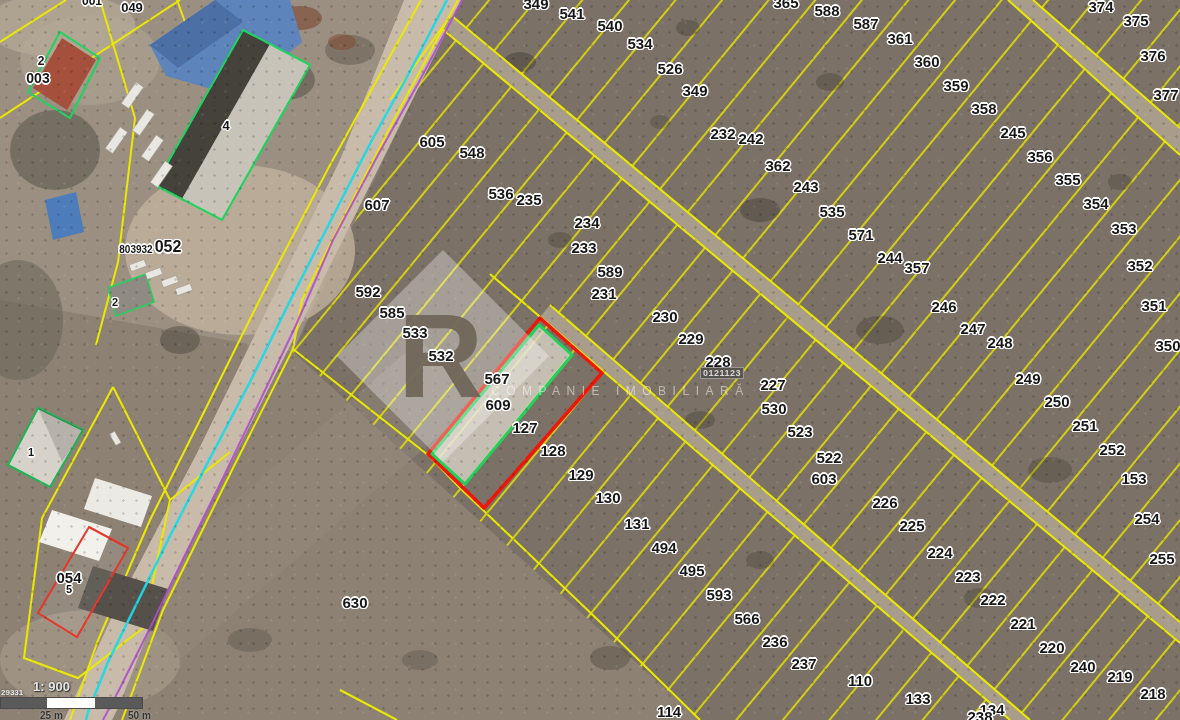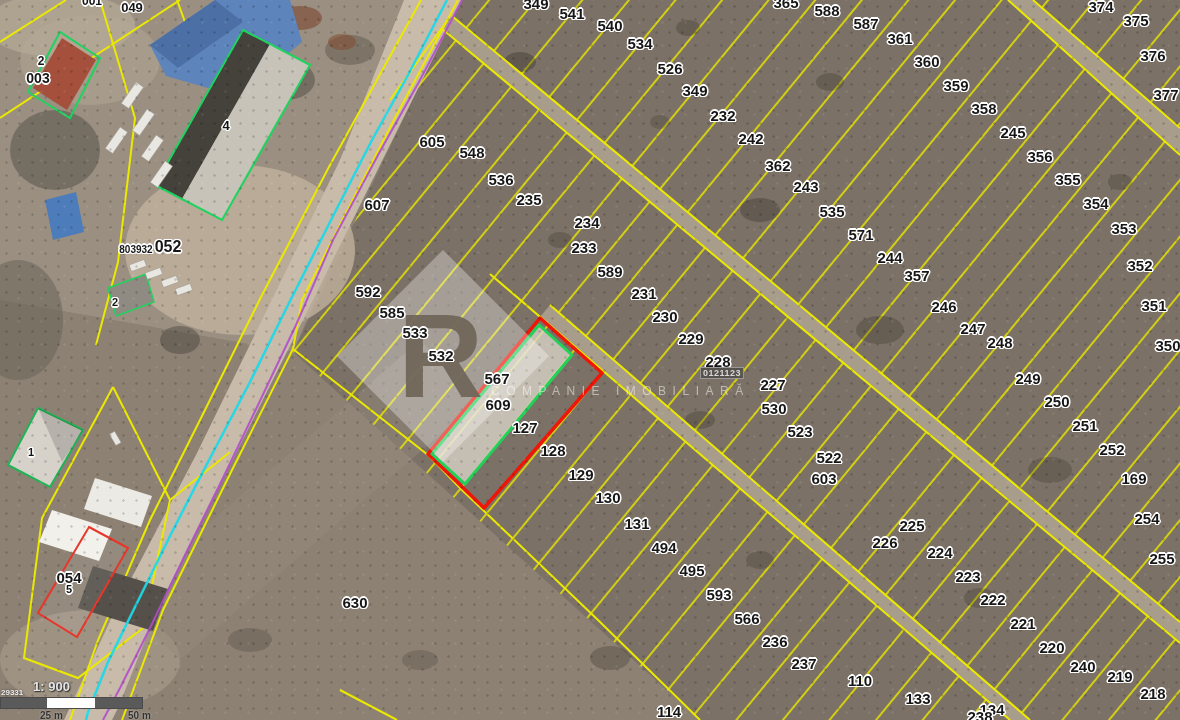--- a/index.html
+++ b/index.html
@@ -171,36 +171,36 @@
   <div class="wm-tagline">COMPANIE IMOBILIARĂ</div>
 
   <div id="labels">
       <div class="lbl" style="left: 536px; top: 3px;">349</div>
       <div class="lbl" style="left: 786px; top: 2px;">365</div>
       <div class="lbl" style="left: 572px; top: 13px;">541</div>
       <div class="lbl" style="left: 610px; top: 25px;">540</div>
       <div class="lbl" style="left: 640px; top: 43px;">534</div>
       <div class="lbl" style="left: 670px; top: 68px;">526</div>
       <div class="lbl" style="left: 695px; top: 90px;">349</div>
-      <div class="lbl" style="left: 723px; top: 115px;">232</div>
+      <div class="lbl" style="left: 723px; top: 133px;">232</div>
       <div class="lbl" style="left: 751px; top: 138px;">242</div>
       <div class="lbl" style="left: 778px; top: 165px;">362</div>
       <div class="lbl" style="left: 806px; top: 186px;">243</div>
       <div class="lbl" style="left: 832px; top: 211px;">535</div>
       <div class="lbl" style="left: 861px; top: 234px;">571</div>
       <div class="lbl" style="left: 890px; top: 257px;">244</div>
-      <div class="lbl" style="left: 917px; top: 275px;">357</div>
+      <div class="lbl" style="left: 917px; top: 267px;">357</div>
       <div class="lbl" style="left: 944px; top: 306px;">246</div>
       <div class="lbl" style="left: 973px; top: 328px;">247</div>
       <div class="lbl" style="left: 1000px; top: 342px;">248</div>
       <div class="lbl" style="left: 1028px; top: 378px;">249</div>
       <div class="lbl" style="left: 1057px; top: 401px;">250</div>
       <div class="lbl" style="left: 1085px; top: 425px;">251</div>
       <div class="lbl" style="left: 1112px; top: 449px;">252</div>
-      <div class="lbl" style="left: 1134px; top: 478px;">169</div>
+      <div class="lbl" style="left: 1134px; top: 478px;">153</div>
       <div class="lbl" style="left: 1147px; top: 518px;">254</div>
       <div class="lbl" style="left: 1162px; top: 558px;">255</div>
       <div class="lbl" style="left: 827px; top: 10px;">588</div>
       <div class="lbl" style="left: 866px; top: 23px;">587</div>
       <div class="lbl" style="left: 900px; top: 38px;">361</div>
       <div class="lbl" style="left: 927px; top: 61px;">360</div>
       <div class="lbl" style="left: 956px; top: 85px;">359</div>
       <div class="lbl" style="left: 984px; top: 108px;">358</div>
       <div class="lbl" style="left: 1013px; top: 132px;">245</div>
       <div class="lbl" style="left: 1040px; top: 156px;">356</div>
@@ -209,35 +209,35 @@
       <div class="lbl" style="left: 1124px; top: 228px;">353</div>
       <div class="lbl" style="left: 1140px; top: 265px;">352</div>
       <div class="lbl" style="left: 1154px; top: 305px;">351</div>
       <div class="lbl" style="left: 1168px; top: 345px;">350</div>
       <div class="lbl" style="left: 1101px; top: 6px;">374</div>
       <div class="lbl" style="left: 1136px; top: 20px;">375</div>
       <div class="lbl" style="left: 1153px; top: 55px;">376</div>
       <div class="lbl" style="left: 1166px; top: 94px;">377</div>
       <div class="lbl" style="left: 432px; top: 141px;">605</div>
       <div class="lbl" style="left: 472px; top: 152px;">548</div>
-      <div class="lbl" style="left: 501px; top: 179px;">536</div>
+      <div class="lbl" style="left: 501px; top: 193px;">536</div>
       <div class="lbl" style="left: 529px; top: 199px;">235</div>
       <div class="lbl" style="left: 587px; top: 222px;">234</div>
       <div class="lbl" style="left: 584px; top: 247px;">233</div>
       <div class="lbl" style="left: 610px; top: 271px;">589</div>
-      <div class="lbl" style="left: 644px; top: 293px;">231</div>
+      <div class="lbl" style="left: 604px; top: 293px;">231</div>
       <div class="lbl" style="left: 665px; top: 316px;">230</div>
       <div class="lbl" style="left: 691px; top: 338px;">229</div>
       <div class="lbl" style="left: 718px; top: 361px;">228</div>
       <div class="lbl" style="left: 745px; top: 384px; margin-left: 28px;">227</div>
       <div class="lbl" style="left: 774px; top: 408px;">530</div>
       <div class="lbl" style="left: 800px; top: 431px;">523</div>
       <div class="lbl" style="left: 829px; top: 457px;">522</div>
       <div class="lbl" style="left: 824px; top: 478px;">603</div>
-      <div class="lbl" style="left: 885px; top: 502px; margin-top: 40px;">226</div>
+      <div class="lbl" style="left: 885px; top: 502px;">226</div>
       <div class="lbl" style="left: 912px; top: 525px;">225</div>
       <div class="lbl" style="left: 940px; top: 552px;">224</div>
       <div class="lbl" style="left: 968px; top: 576px;">223</div>
       <div class="lbl" style="left: 993px; top: 599px;">222</div>
       <div class="lbl" style="left: 1023px; top: 623px;">221</div>
       <div class="lbl" style="left: 1052px; top: 647px;">220</div>
       <div class="lbl" style="left: 1083px; top: 666px;">240</div>
       <div class="lbl" style="left: 1120px; top: 676px;">219</div>
       <div class="lbl" style="left: 1153px; top: 693px;">218</div>
       <div class="lbl" style="left: 368px; top: 204px; padding-left: 18px;">607</div>

